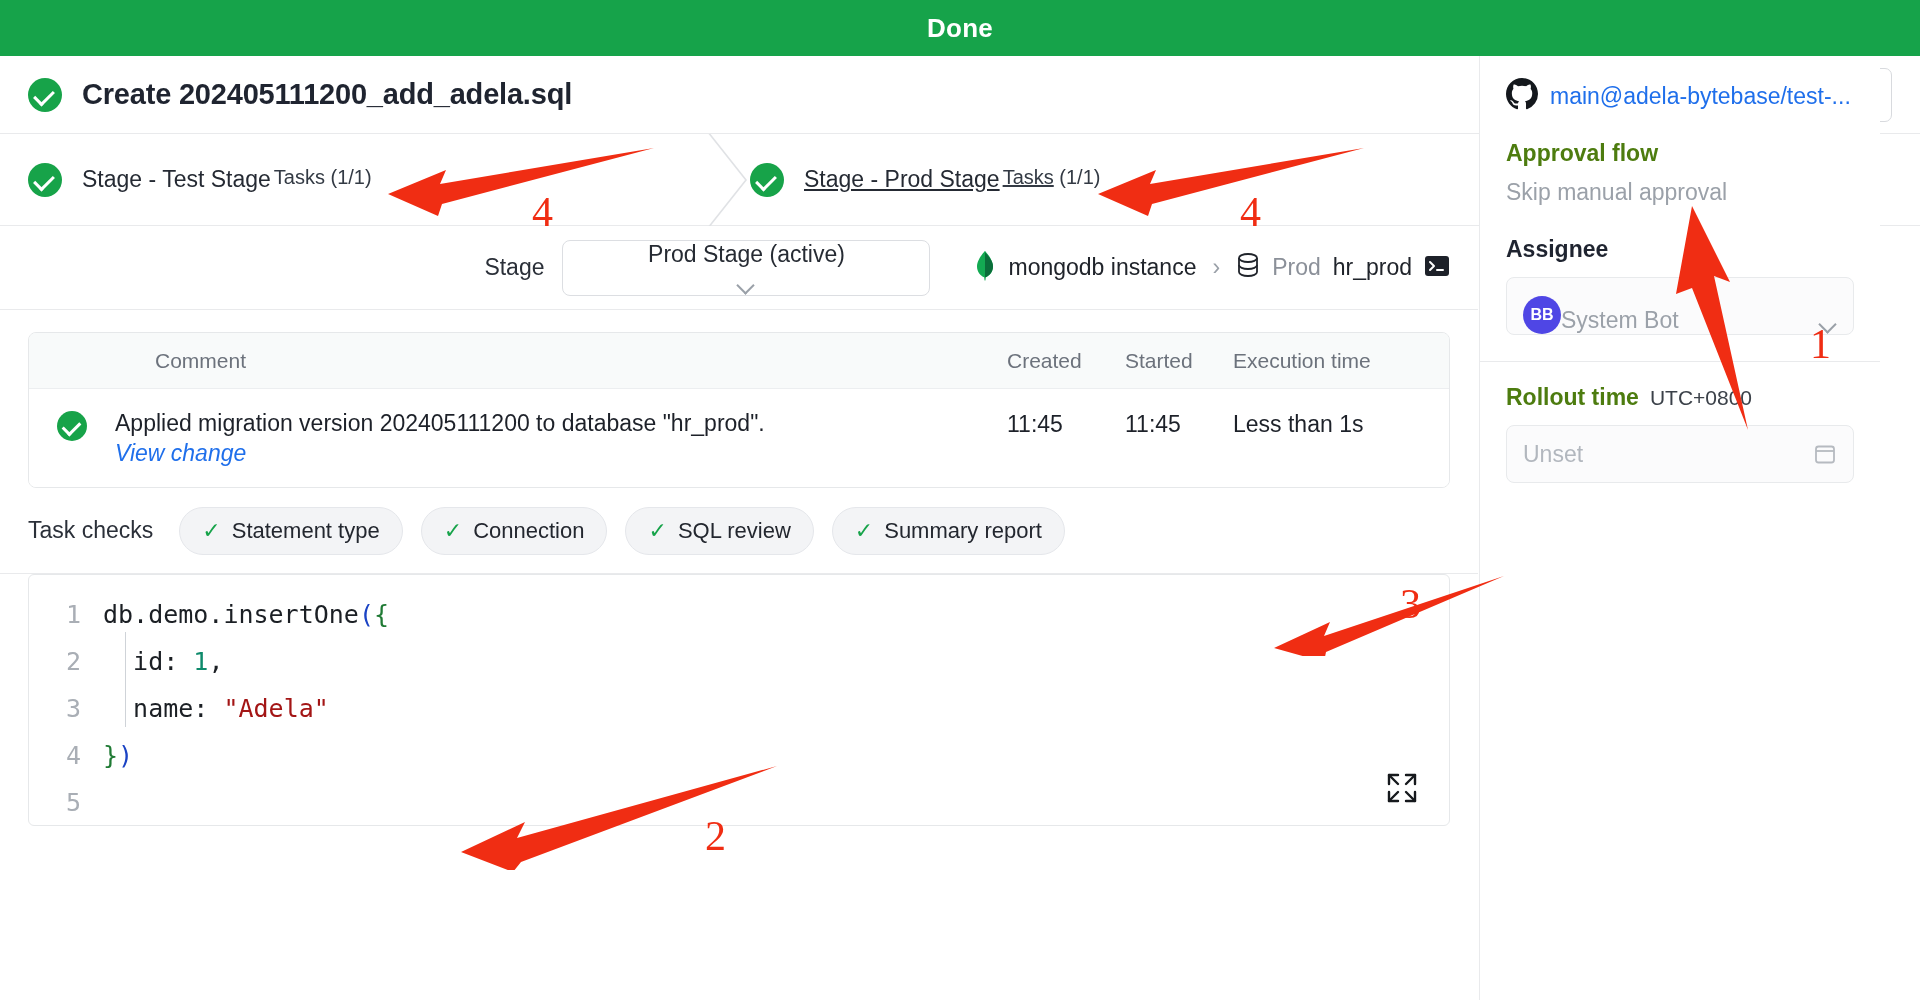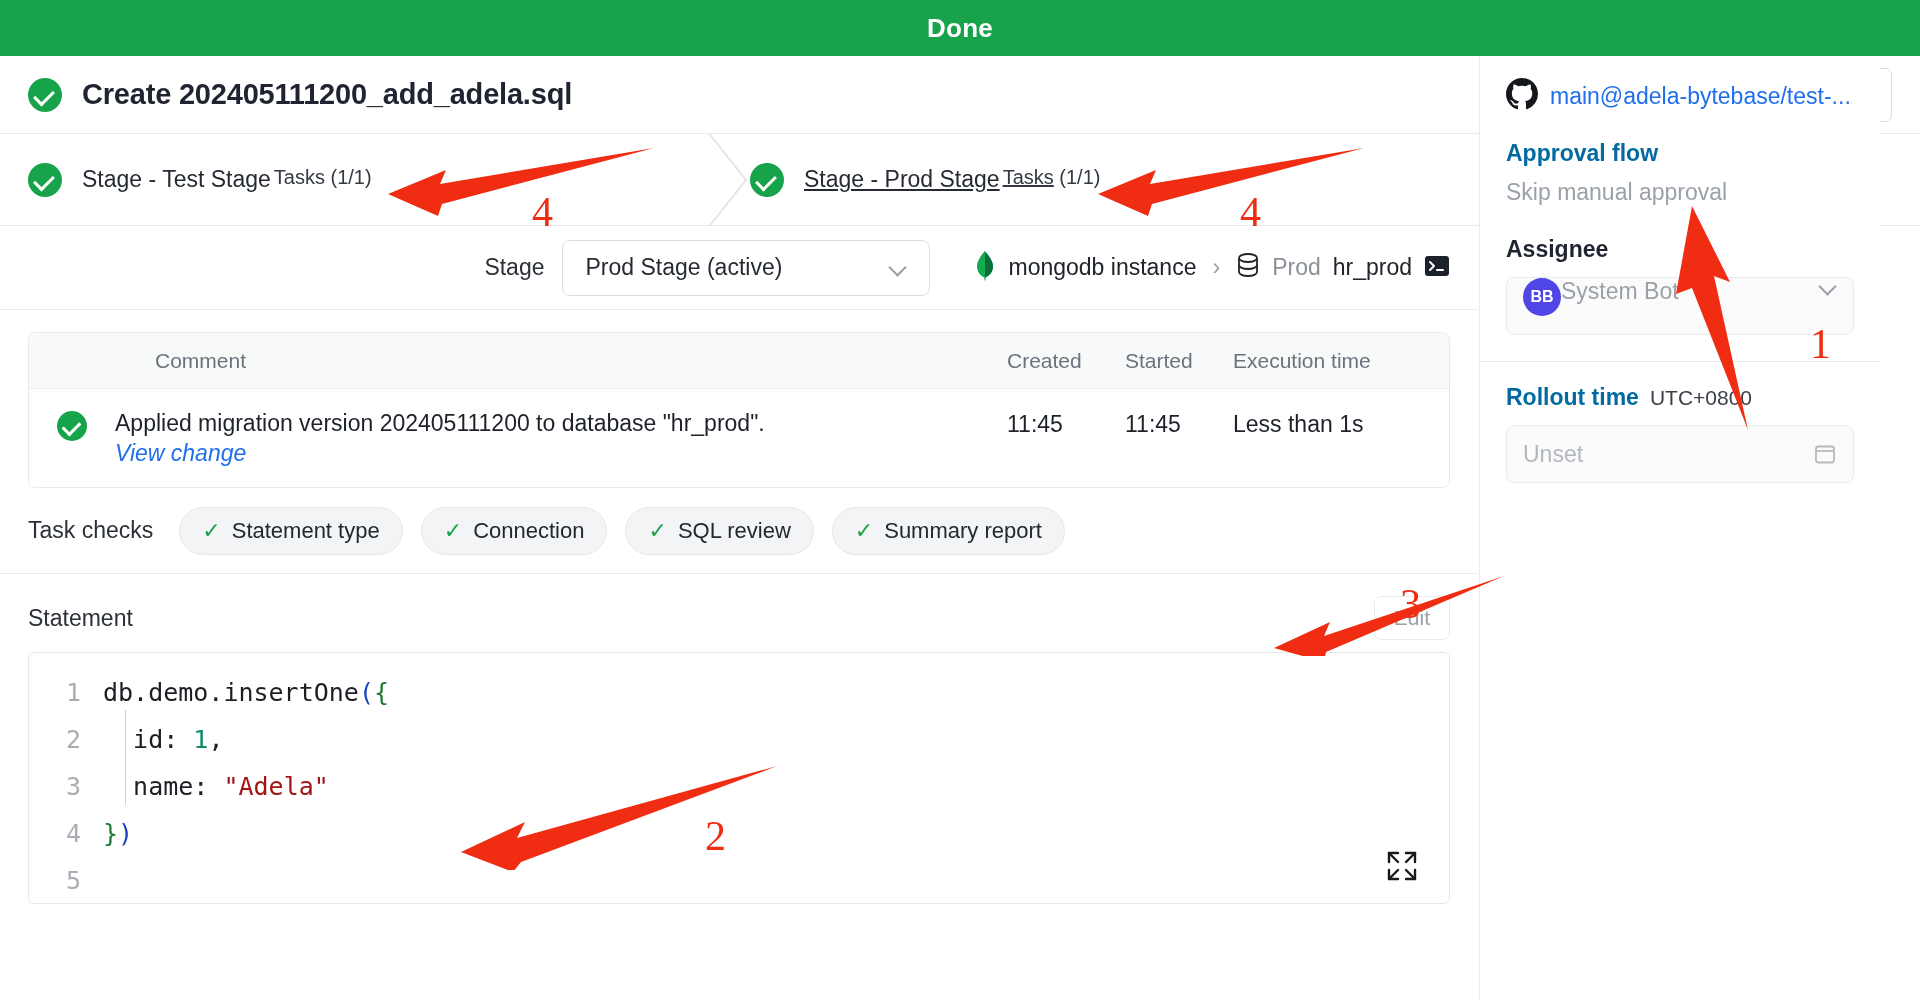--- a/index.html
+++ b/index.html
@@ -87,21 +87,21 @@
     padding: 0 28px; gap: 18px;
     border-bottom: 1px solid #e9eaec;
     width: 1478px;
     justify-content: flex-end;
   }
   .stage-label { font-size: 23px; color: #2b3039; }
   .select-box {
     width: 368px; height: 56px;
     border: 1px solid #dcdee2; border-radius: 8px;
     display: flex; align-items: center; padding: 0 22px;
-    background: #fff; cursor: pointer;
+    background: #fff; cursor: pointer; flex-direction: column;
   }
   .select-box .val { flex: 1; font-size: 23px; color: #262b33; }
   .caret { width: 18px; height: 18px; position: relative; }
   .caret::after {
     content:""; position:absolute; left: 2px; top: 2px;
     width: 11px; height: 11px;
     border: solid #9aa0a8; border-width: 0 2px 2px 0;
     transform: rotate(45deg);
   }
   .db-breadcrumb { display: flex; align-items: center; gap: 12px; margin-left: 26px; }
@@ -196,27 +196,27 @@
     border-left: 1px solid #e9eaec; background: #fff;
   }
   .sb-block { padding: 22px 26px 26px 26px; }
   .sb-divider { height: 1px; background: #e9eaec; }
   .repo-line { display: flex; align-items: center; gap: 12px; margin-bottom: 26px; }
   .repo-link {
     font-size: 23px; color: #1f6feb;
     white-space: nowrap; overflow: hidden; text-overflow: ellipsis;
     max-width: 340px; cursor: pointer;
   }
-  .sb-h { font-size: 23px; font-weight: bold; color: #0369a1; }
+  .sb-h { font-size: 23px; font-weight: bold; color: #4d7c0f; }
   .sb-sub { font-size: 23px; color: #9ba1a9; margin-top: 12px; }
   .sb-h2 { font-size: 23px; font-weight: bold; color: #1f2430; margin-top: 30px; }
   .assignee-box {
     margin-top: 14px; height: 58px;
     border: 1px solid #e8eaec; border-radius: 8px;
-    display: flex; align-items: flex-start; padding: 0 16px; 
+    display: flex; align-items: flex-end; padding: 0 16px; 
     background: #fbfbfc; cursor: pointer;
   }
   .avatar {
     width: 38px; height: 38px; border-radius: 50%;
     background: #4f46e5; color: #fff;
     display: flex; align-items: center; justify-content: center;
     font-size: 16px; font-weight: bold; flex: none;
   }
   .assignee-name { flex: 1; font-size: 23px; color: #9ba1a9; }
   .rollout-title { display: flex; align-items: baseline; gap: 11px; }
@@ -345,25 +345,20 @@
     <span class="chip">
       <span class="tick">✓</span>
       <span>SQL review</span>
     </span>
     <span class="chip">
       <span class="tick">✓</span>
       <span>Summary report</span>
     </span>
   </div>
 
-  <div class="stmt-header">
-    <span class="stmt-title">Statement</span>
-    <span class="spacer"></span>
-    <button class="btn-edit">Edit</button>
-  </div>
 
   <div class="editor">
     <div class="indent-guide"></div>
 
     <div class="code-line">
       <span class="gutter">1</span>
       <span class="code-text"><span>db.demo.insertOne</span><span class="tok-punc-blue">(</span><span class="tok-punc-green">{</span></span>
     </div>
 
     <div class="code-line">

